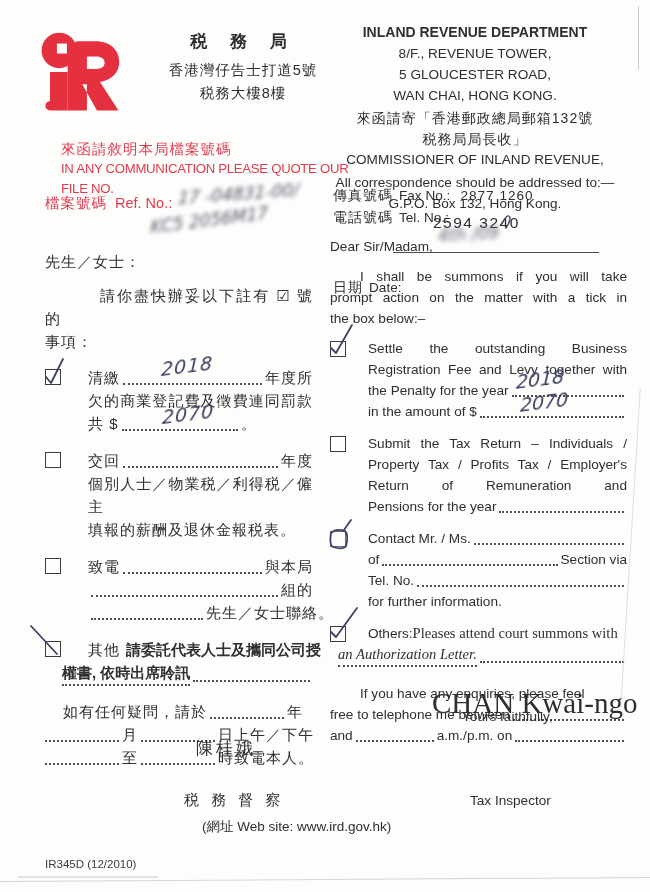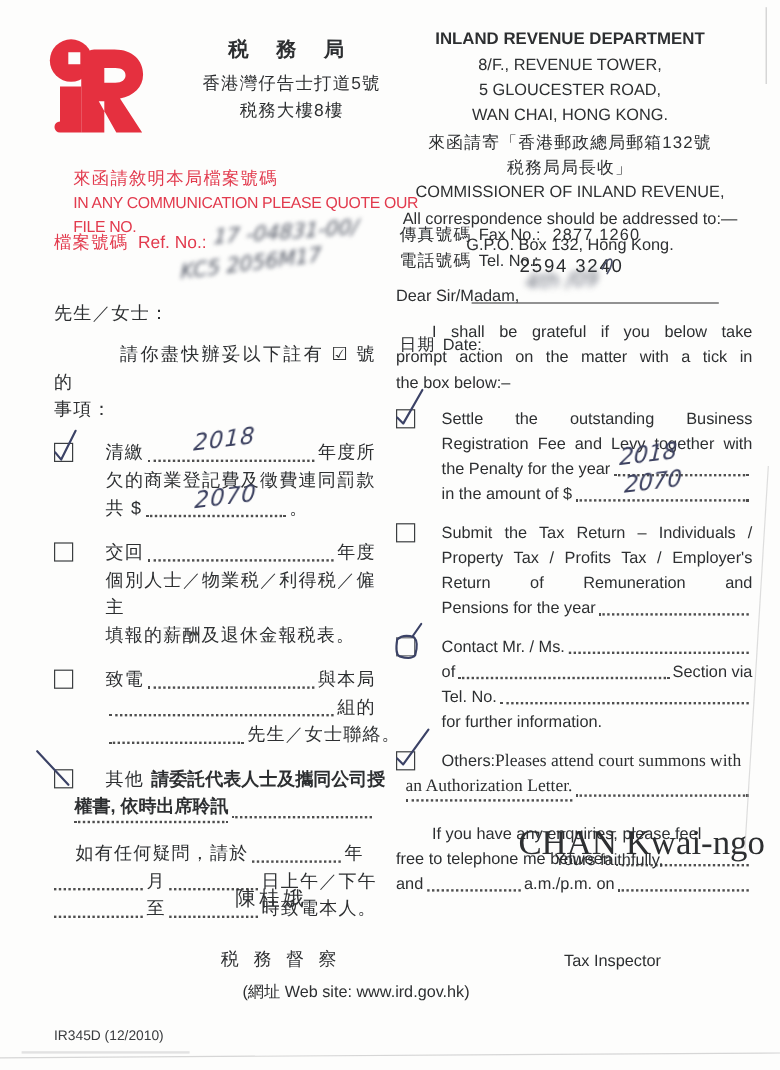--- a/index.html
+++ b/index.html
@@ -202,21 +202,21 @@
         <span class="leader fix" style="width:74px;margin-left:0;"></span>
         <span class="nw">至</span>
         <span class="leader fix" style="width:74px;"></span>
         <span class="nw">時致電本人。</span>
       </div>
     </div>
   </div>
 
   <div class="abs" style="left:330px;top:236px;width:297px;">
     <div class="en">Dear Sir/Madam,</div>
-    <div class="en jl" style="margin-top:9px;text-indent:30px;">I shall be grateful if you below take</div>
+    <div class="en jl" style="margin-top:9px;text-indent:30px;">I shall be summons if you will take</div>
     <div class="en jl">prompt action on the matter with a tick in</div>
     <div class="en">the box below:–</div>
 
     <div style="margin-top:9px;">
 
       <div class="item" style="margin-bottom:11px;">
         <div class="bcol r">
           <span class="cb"></span>
           <svg class="tick" style="left:-3px;top:-16px;" width="34" height="38" viewBox="-4 -18 34 38">
             <polyline points="0,8 5,13 21,-15"></polyline>
@@ -284,21 +284,21 @@
           <span class="cb"></span>
           <svg class="tick" style="left:-2px;top:-18px;" width="38" height="40" viewBox="-3 -20 38 40">
             <polyline points="0,7 5,12 26,-17"></polyline>
           </svg>
         </div>
         <div class="tcol en" style="line-height:21px;">
           <div class="line">
             <span class="nw">Others:</span>
             <span class="typed nw">Pleases attend court summons with</span>
           </div>
-          <div class="line" style="margin-left:-30px;">
+          <div class="line" style="margin-left:-30px;font-style:italic;">
             <span class="typed nw" style="border-bottom:2px dotted #4e4e4e;">an Authorization Letter.</span>
             <span class="leader"></span>
           </div>
         </div>
       </div>
     </div>
 
     <div style="margin-top:16px;">
       <div class="en" style="text-indent:30px;">If you have any enquiries, please feel</div>
       <div class="line en">

